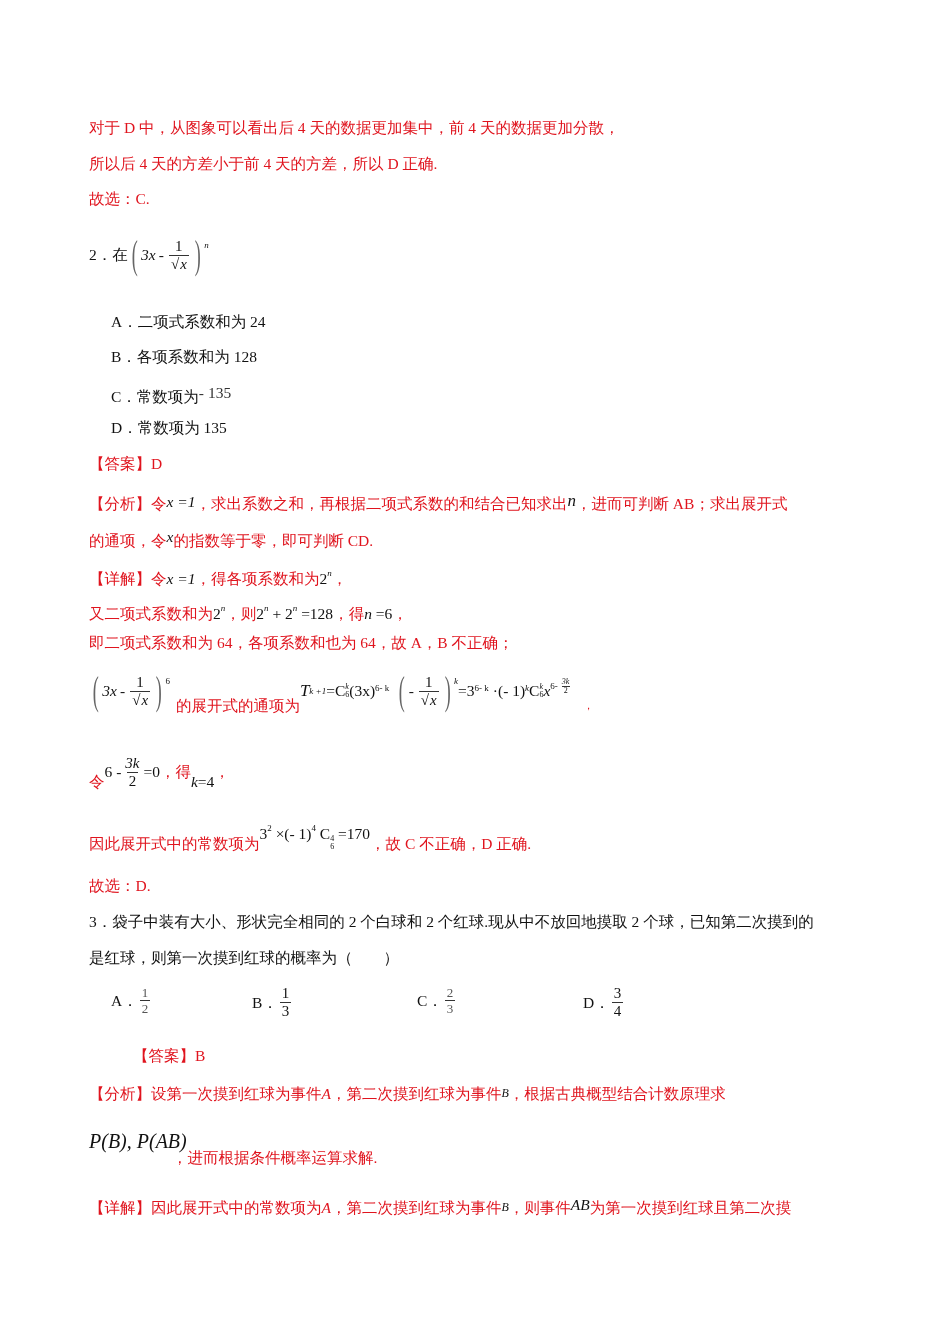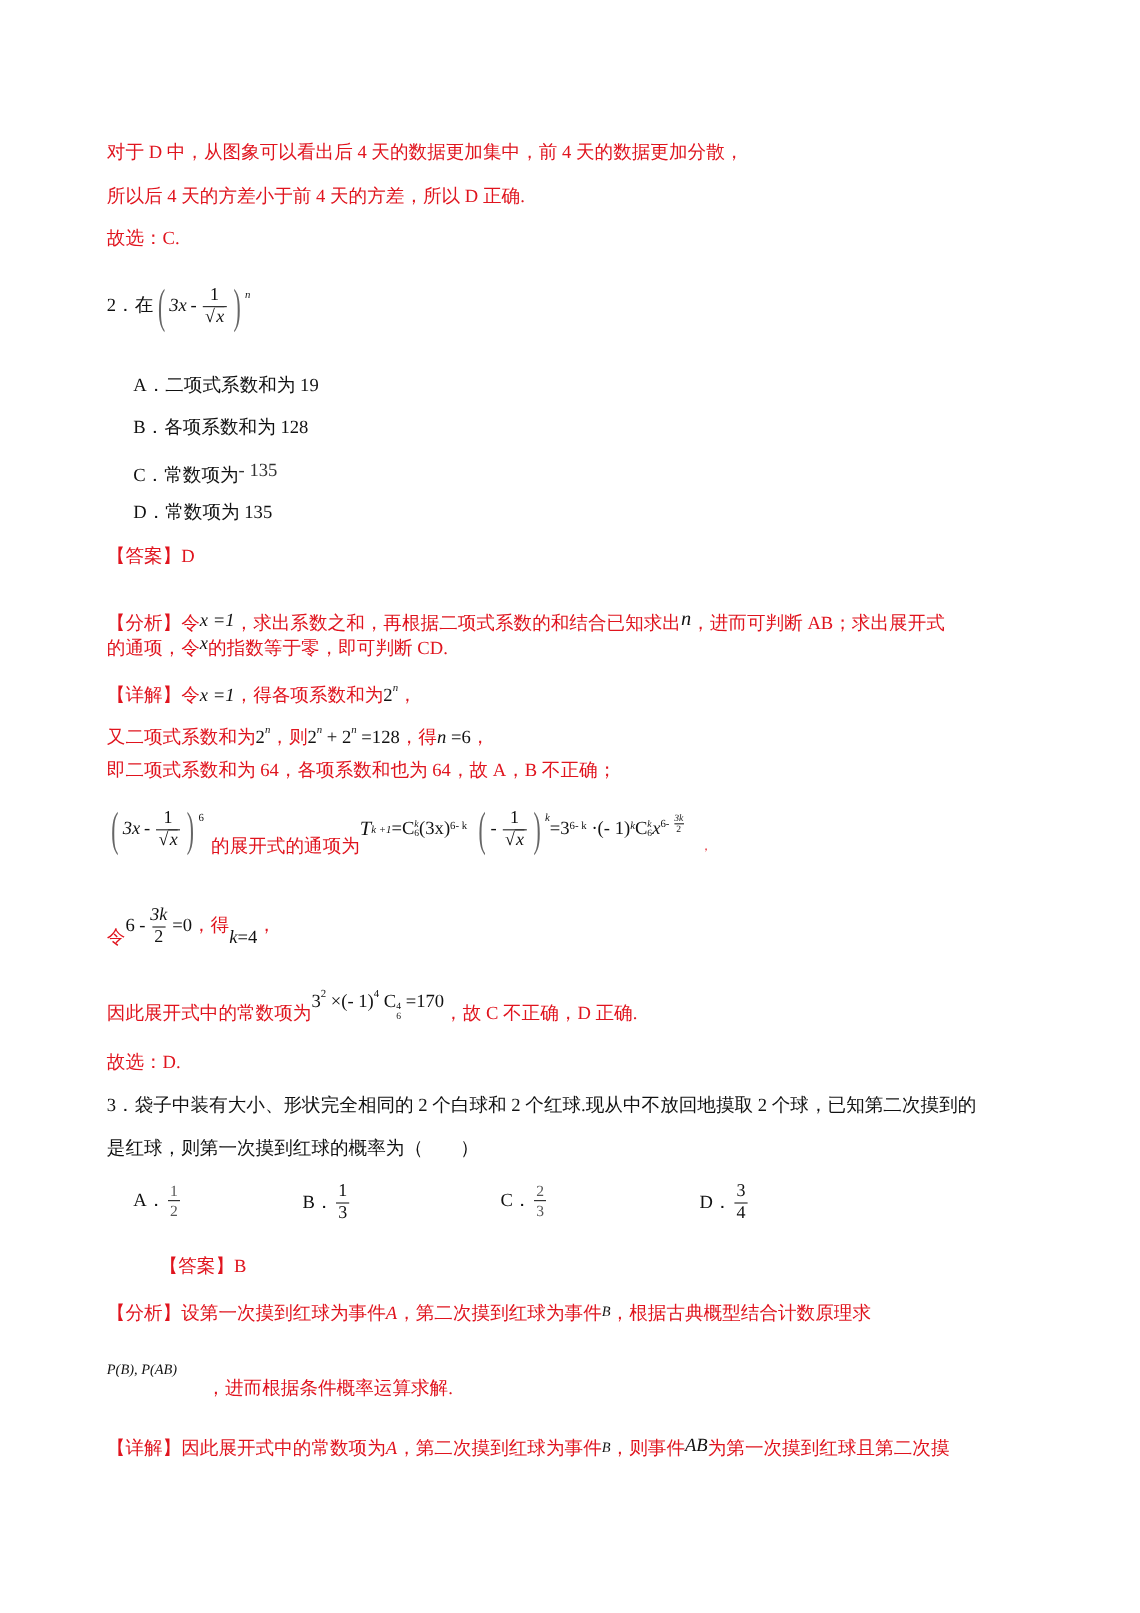--- a/index.html
+++ b/index.html
@@ -39,35 +39,35 @@
     <span class="frac">
         <span class="num">1</span>
         <span class="den">√<span class="i sqrt">x</span></span>
       </span>
     <span class="paren">)</span>
     <span class="i" style="font-size:9px; align-self:flex-start;">n</span>
   </span>
 </div>
 
 <div class="opt" style="left:111px; top:312px;">
-  <span>A．</span><span>二项式系数和为 19</span>
+  <span>A．</span><span>二项式系数和为 24</span>
 </div>
 <div class="opt" style="left:111px; top:347px;">
   <span>B．</span><span>各项系数和为 128</span>
 </div>
 <div class="opt" style="left:111px; top:383px;">
   <span>C．</span><span>常数项为</span><span class="gray" style="vertical-align:4px;">- 135</span>
 </div>
 <div class="opt" style="left:111px; top:418px;">
   <span>D．</span><span>常数项为 135</span>
 </div>
 
 <div class="line red" style="top:454px;">【答案】D</div>
 
-<div class="line red" style="top:506px;">
+<div class="line red" style="top:491px;">
   <span>【分析】令</span><span class="black" style="vertical-align:2px;"><span class="i">x =1</span></span><span>，求出系数之和，再根据二项式系数的和结合已知求出</span><span class="black i" style="vertical-align:3px; font-size:17px;">n</span><span>，进而可判断 AB；求出展开式</span>
 </div>
 <div class="line red" style="top:527px;">
   <span>的通项，令</span><span class="black i" style="vertical-align:4px;">x</span><span>的指数等于零，即可判断 CD.</span>
 </div>
 
 <div class="line red" style="top:563px;">
   <span>【详解】令</span><span class="black i">x =1</span><span>，得各项系数和为</span><span class="black">2</span><span class="black i sup">n</span><span>，</span>
 </div>
 <div class="line red" style="top:598px;">
@@ -180,18 +180,18 @@
       <span class="num">3</span>
       <span class="den">4</span>
     </span>
 </div>
 
 <div class="line red" style="top:1046px;margin-left:44px;">【答案】B</div>
 
 <div class="line red" style="top:1083px;">
   <span>【分析】设第一次摸到红球为事件</span><span class="i">A</span><span>，第二次摸到红球为事件</span><span class="black i" style="font-size:12px; vertical-align:2px;">B</span><span>，根据古典概型结合计数原理求</span>
 </div>
-<div class="line black i" style="top:1131px; font-size:12px;">P(B), P(AB)</div>
+<div class="line black i" style="top:1131px; font-size:20px;">P(B), P(AB)</div>
 <div class="line red" style="top:1148px; left:172px;">，进而根据条件概率运算求解.</div>
 
 <div class="line red" style="top:1195px;">
   <span>【详解】因此展开式中的常数项为</span><span class="i">A</span><span>，第二次摸到红球为事件</span><span class="black i" style="font-size:12px; vertical-align:2px;">B</span><span>，则事件</span><span class="black i" style="vertical-align:3px;">AB</span><span>为第一次摸到红球且第二次摸</span>
 </div>
 
 </body></html>

